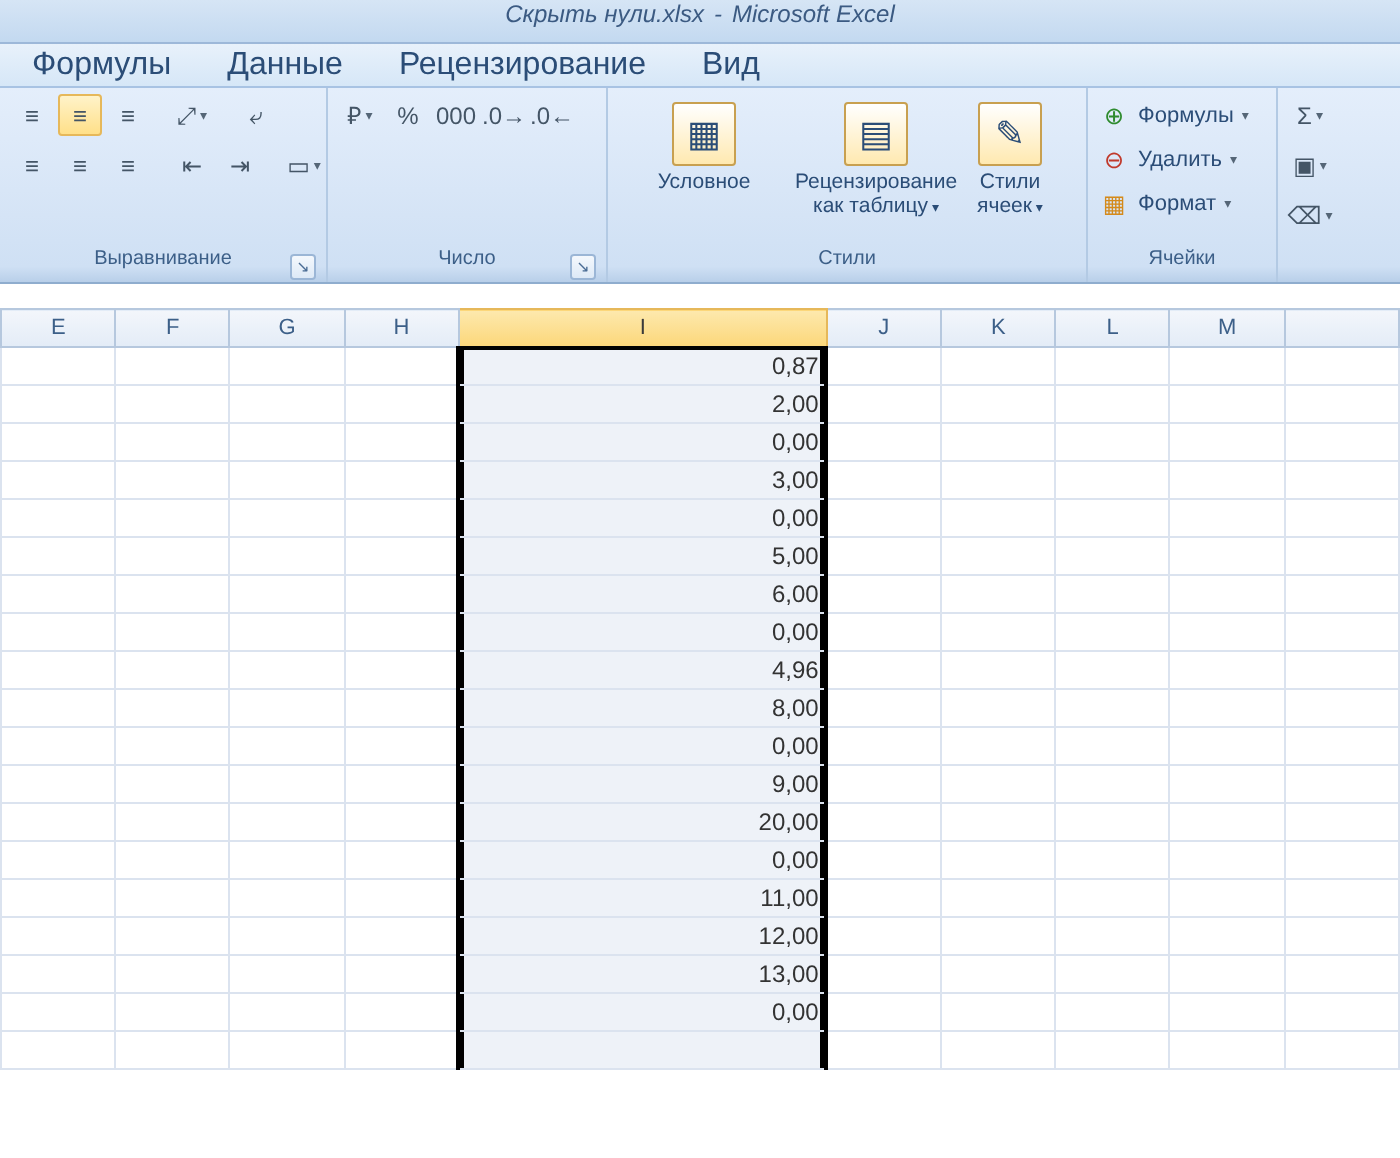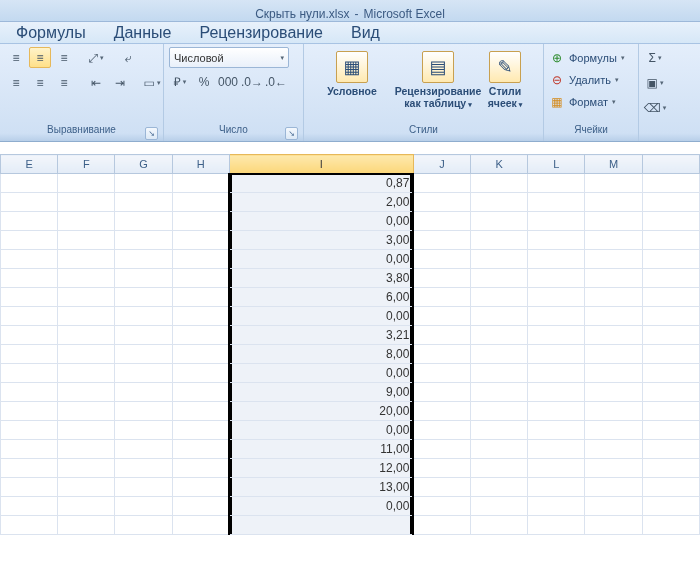--- a/index.html
+++ b/index.html
@@ -1,19 +1,19 @@
 <!DOCTYPE html>
 <html><head>
 <meta charset="utf-8">
 <style>
   * { box-sizing: border-box; margin: 0; padding: 0; font-family: "Segoe UI", Tahoma, Arial, sans-serif; }
   body { width: 700px; height: 579px; overflow: hidden; background: #fff; font-size: 11px; color: #333; }
 
   
-  .title-bar { height: 22px; background: linear-gradient(#d6e5f5,#c3d9f0); display:flex; align-items:flex-end; justify-content:center; font-size:12px; color:#3b5a82; border-bottom:1px solid #9db8d9; }
+  .title-bar { height: 22px; background: linear-gradient(#d6e5f5,#c3d9f0); display:flex; align-items:flex-start; justify-content:center; font-size:12px; color:#3b5a82; border-bottom:1px solid #9db8d9;font-style:italic; }
   .title-bar span { margin: 0 1px; }
 
   
   .menu-tabs { height: 22px; background: linear-gradient(#e8f1fb,#d6e7f7); display:flex; align-items:center; padding-left:2px; border-bottom:1px solid #a8c3e3; }
   .menu-tabs .tab { padding: 3px 14px; color:#2b4d77; font-size:16px; cursor:default; }
 
   
   .ribbon { height: 98px; background: linear-gradient(#e4eefb,#cfe0f4 92%,#b8cfe9); display:flex; border-bottom:1px solid #8fadce; }
   .group { border-right:1px solid #b3cae4; display:flex; flex-direction:column; height:100%; padding:3px 5px 0 5px; }
   .group-body { flex:1; display:flex; align-items:flex-start; }
@@ -22,21 +22,21 @@
 
   
   .ibtn { width:22px; height:21px; border:1px solid transparent; border-radius:2px; display:inline-flex; align-items:center; justify-content:center; margin:0 0 2px 0; color:#456; font-size:12px; }
   .ibtn.drop::after { content:"▾"; font-size:7px; margin-left:2px; color:#567; }
   .row { display:flex; gap:2px; }
 
   
   .bigbtn { width:86px; display:flex; flex-direction:column; align-items:center; padding:4px 3px 0 3px; text-align:center; color:#2b4d77; }
   .bigbtn .bicon { width:32px; height:32px; border:1px solid #c8a050; background:linear-gradient(#fff,#ffe9b0); border-radius:2px; display:flex; align-items:center; justify-content:center; font-size:18px; margin-bottom:2px; }
   .bigbtn.narrow { width:48px; }
-  .bigbtn .btxt { font-size:10.5px; line-height:12px;font-weight:bold; }
+  .bigbtn .btxt { font-size:10.5px; line-height:12px; }
   .bigbtn .btxt.dd::after { content:" ▾"; font-size:7px; }
 
   
   .num-dd { width:120px; height:21px; border:1px solid #9bb6d6; background:linear-gradient(#fff,#e9f0fa); display:flex; align-items:center; padding:0 4px; font-size:11px; color:#333; border-radius:2px; }
   .num-dd .arrow { margin-left:auto; font-size:7px; color:#567; }
 
   
   .cell-item { display:flex; align-items:center; height:21px; font-size:11px; color:#2b4d77; gap:4px; padding-right:4px; }
   .cell-item .ci { width:16px; height:16px; display:inline-flex; align-items:center; justify-content:center; font-size:12px; }
   .cell-item .dd { font-size:7px; color:#567; margin-left:auto; }
@@ -99,24 +99,20 @@
       </div>
     </div>
     <div class="group-label">
       <span>Выравнивание</span>
       <div class="launcher">↘</div>
     </div>
   </div>
 
   <div class="group" style="width:140px;">
     <div class="group-body" style="flex-direction:column; gap:3px;">
-      <div class="num-dd">
-        <span>Числовой</span>
-        <span class="arrow">▾</span>
-      </div>
       <div class="row">
         <div class="ibtn drop">₽</div>
         <div class="ibtn">%</div>
         <div class="ibtn">000</div>
         <div class="ibtn">.0→</div>
         <div class="ibtn">.0←</div>
       </div>
     </div>
     <div class="group-label">
       <span>Число</span>
@@ -267,21 +263,21 @@
           <td></td>
           <td></td>
           <td></td>
           <td></td>
         </tr>
         <tr>
           <td></td>
           <td></td>
           <td></td>
           <td></td>
-          <td class="selcol">3,80</td>
+          <td class="selcol">5,00</td>
           <td></td>
           <td></td>
           <td></td>
           <td></td>
           <td></td>
         </tr>
         <tr>
           <td></td>
           <td></td>
           <td></td>
@@ -303,21 +299,21 @@
           <td></td>
           <td></td>
           <td></td>
           <td></td>
         </tr>
         <tr>
           <td></td>
           <td></td>
           <td></td>
           <td></td>
-          <td class="selcol">3,21</td>
+          <td class="selcol">4,96</td>
           <td></td>
           <td></td>
           <td></td>
           <td></td>
           <td></td>
         </tr>
         <tr>
           <td></td>
           <td></td>
           <td></td>

